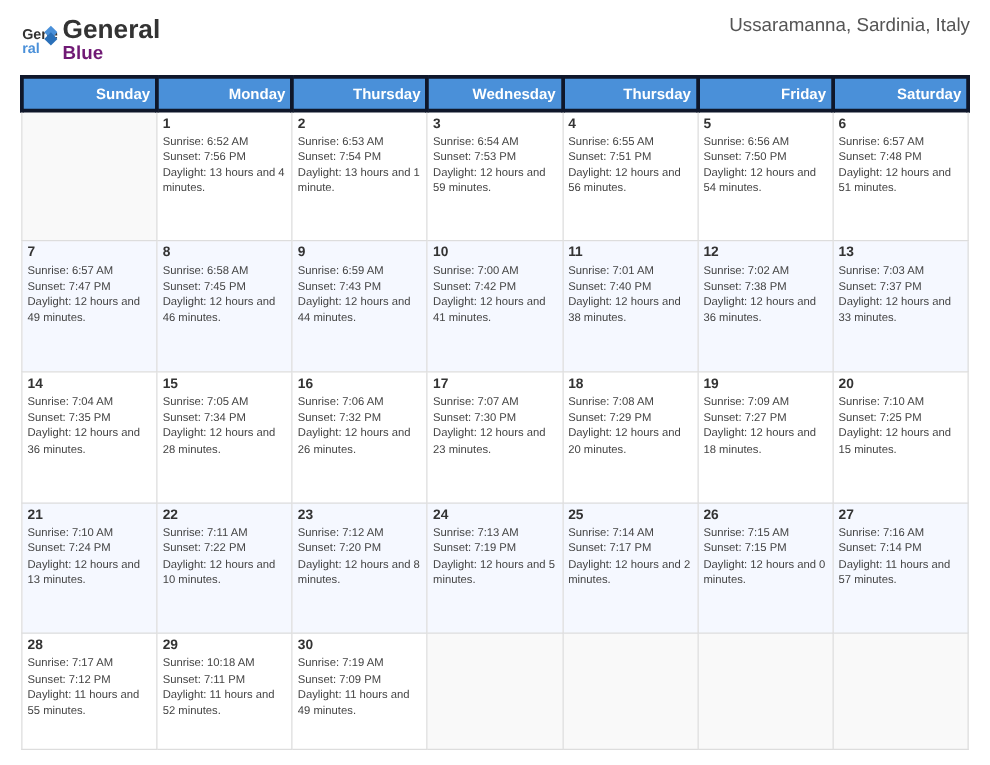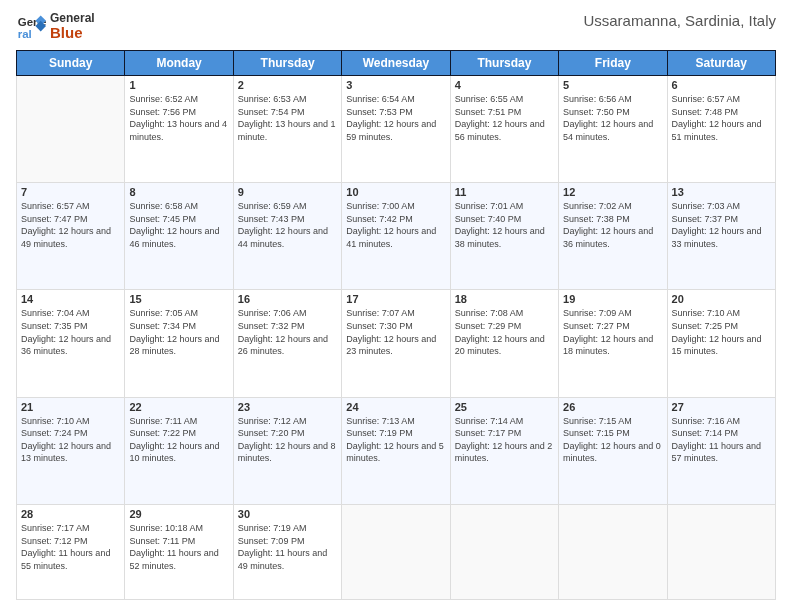--- a/index.html
+++ b/index.html
@@ -52,22 +52,22 @@
       border-collapse: collapse;
       width: 100%;
       table-layout: fixed;
     }
     .calendar th {
       background: #4a90d9;
       color: #fff;
       font-size: 12px;
       font-weight: bold;
       padding: 5px 4px;
-      text-align: center;
-      border: 1px solid #0f172a;
+      text-align: right;
+      border: 3px solid #0f172a;
     }
     .calendar td {
       border: 1px solid #ddd;
       vertical-align: top;
       padding: 3px 4px;
       font-size: 9.5px;
       color: #333;
       height: 88px;
     }
     .calendar tr:last-child td {
@@ -97,22 +97,22 @@
 <div class="page">
   <div class="header">
     <div class="logo">
       <svg class="logo-icon" viewBox="0 0 34 34">
         <text x="2" y="16" font-size="13" font-weight="bold" fill="#333">Gene</text>
         <text x="2" y="29" font-size="13" font-weight="bold" fill="#4a90d9">ral</text>
         <polygon points="28,4 34,10 28,16 22,10" fill="#4a90d9"></polygon>
         <polygon points="28,10 34,16 28,22 22,16" fill="#2a70b9"></polygon>
       </svg>
       <div>
-        <div style="font-size:12px;font-weight:bold;color:#333;line-height:1.1">General</div>
-        <div style="font-size:15px;font-weight:bold;color:#c2410c;line-height:1.1">Blue</div>
+        <div style="font-size:21px;font-weight:bold;color:#333;line-height:1.1">General</div>
+        <div style="font-size:15px;font-weight:bold;color:#701a75;line-height:1.1">Blue</div>
       </div>
     </div>
     <div class="title-block">
       <div class="location">Ussaramanna, Sardinia, Italy</div>
     </div>
   </div>
 
   <table class="calendar">
     <thead>
       <tr id="days-header-row">

